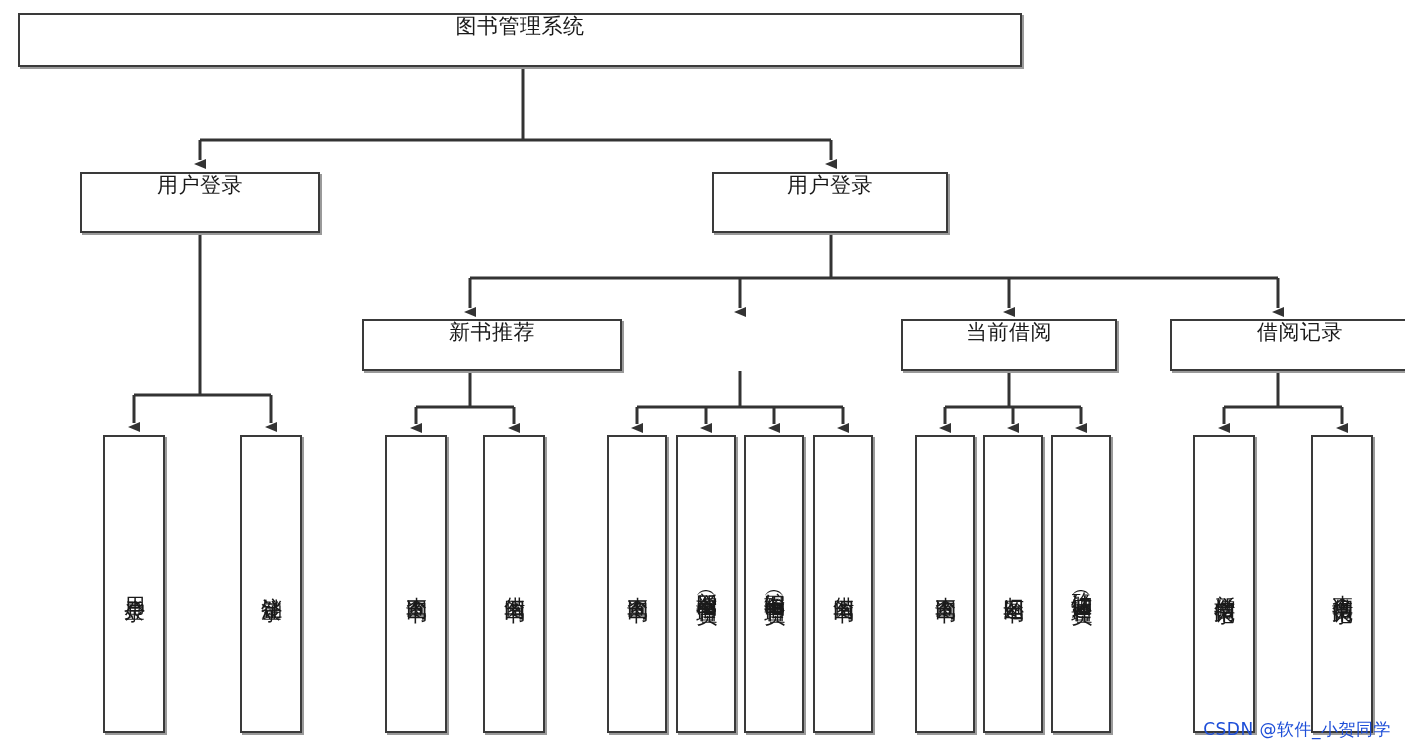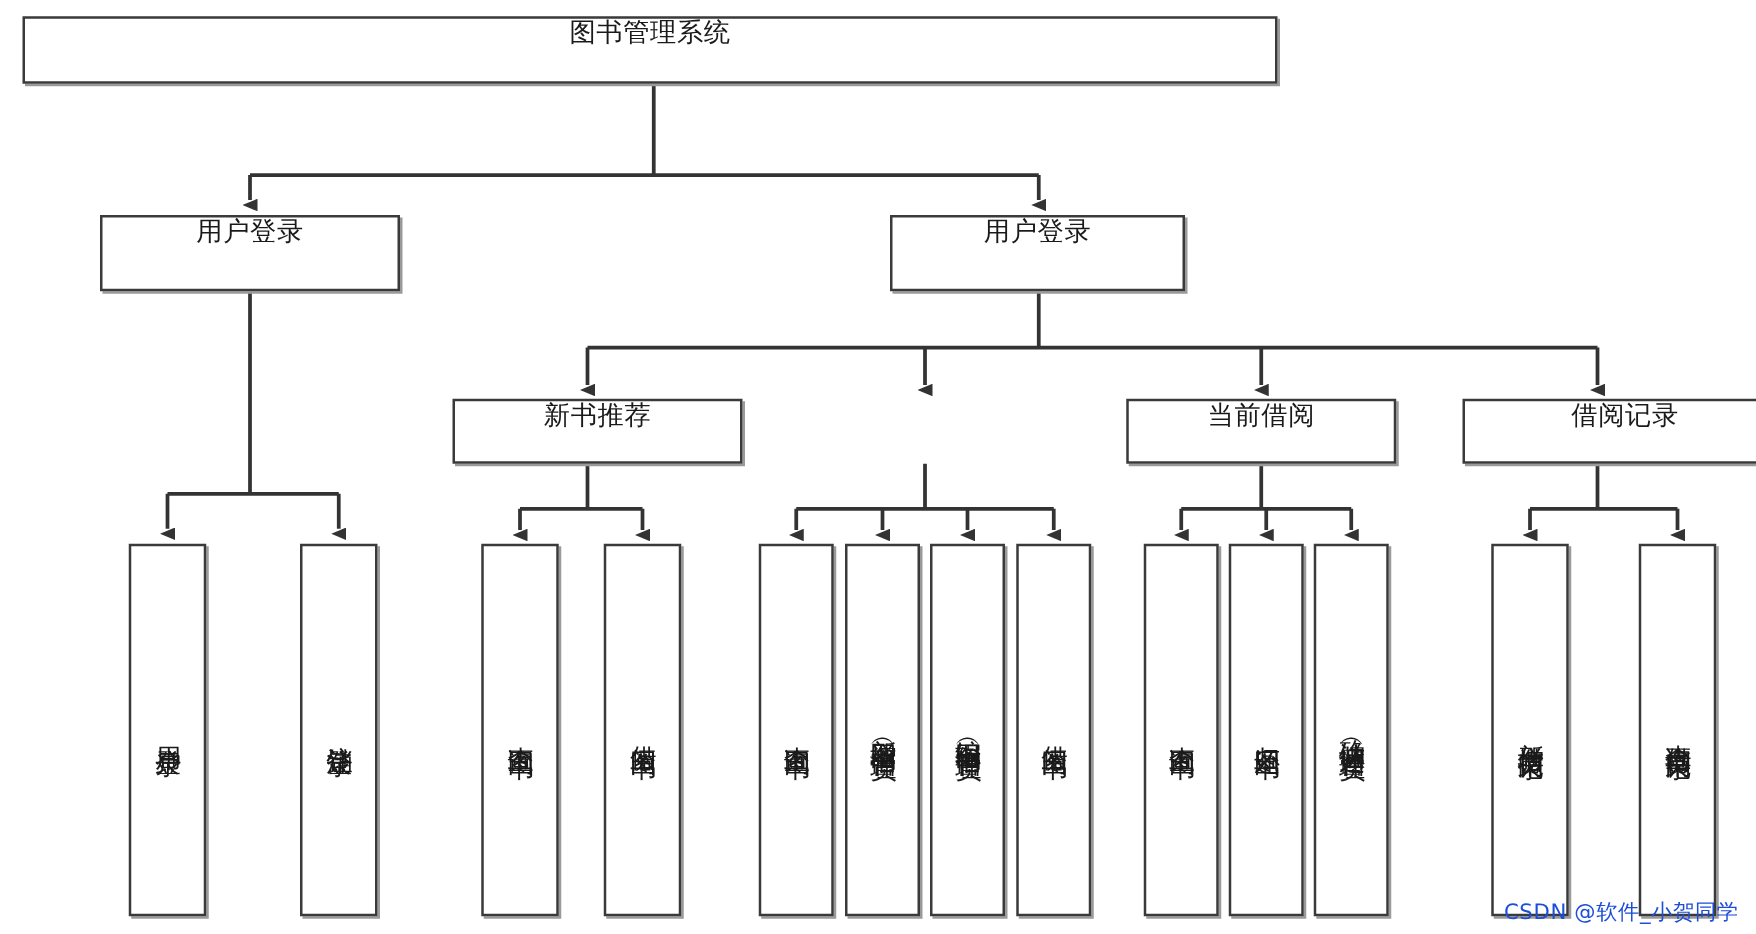--- a/index.html
+++ b/index.html
@@ -129,21 +129,21 @@
     <span class="node-label">图书管理系统</span>
   </div>
 
   <div class="node shadowed" style="left:80px; top:172px; width:240px; height:61px;">
     <span class="node-label">用户登录</span>
   </div>
   <div class="node shadowed" style="left:712px; top:172px; width:236px; height:61px;">
     <span class="node-label">用户登录</span>
   </div>
 
-  <div class="node shadowed" style="left:362px; top:319px; width:232px; height:52px;">
+  <div class="node shadowed" style="left:362px; top:319px; width:260px; height:52px;">
     <span class="node-label">新书推荐</span>
   </div>
   <div class="node shadowed" style="left:901px; top:319px; width:216px; height:52px;">
     <span class="node-label">当前借阅</span>
   </div>
   <div class="node shadowed" style="left:1170px; top:319px; width:260px; height:52px;">
     <span class="node-label">借阅记录</span>
   </div>
 
   <div class="node vertical shadowed" style="left:103px; top:435px; width:62px; height:298px;">

